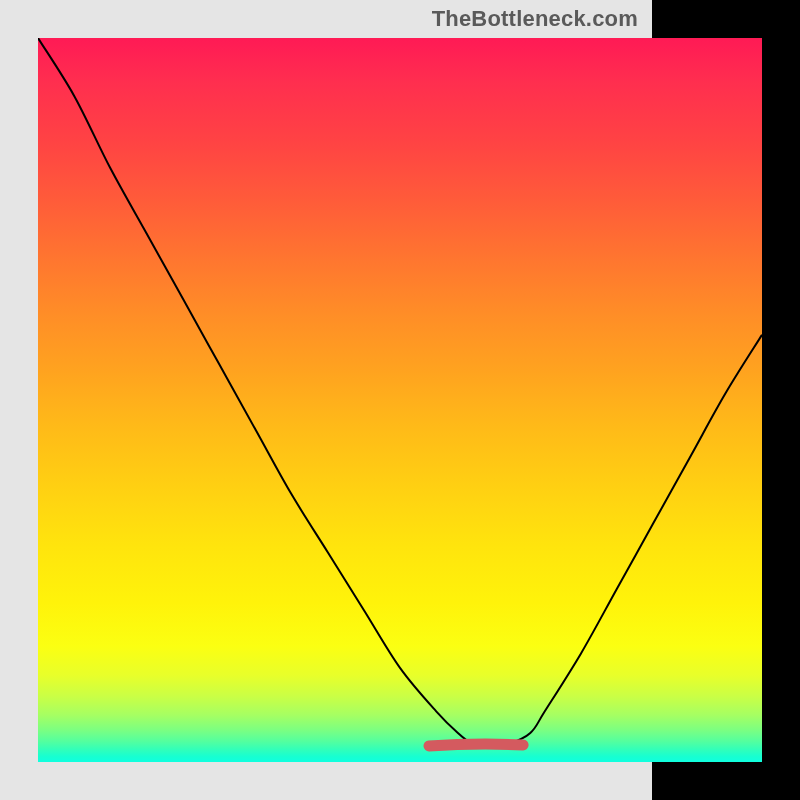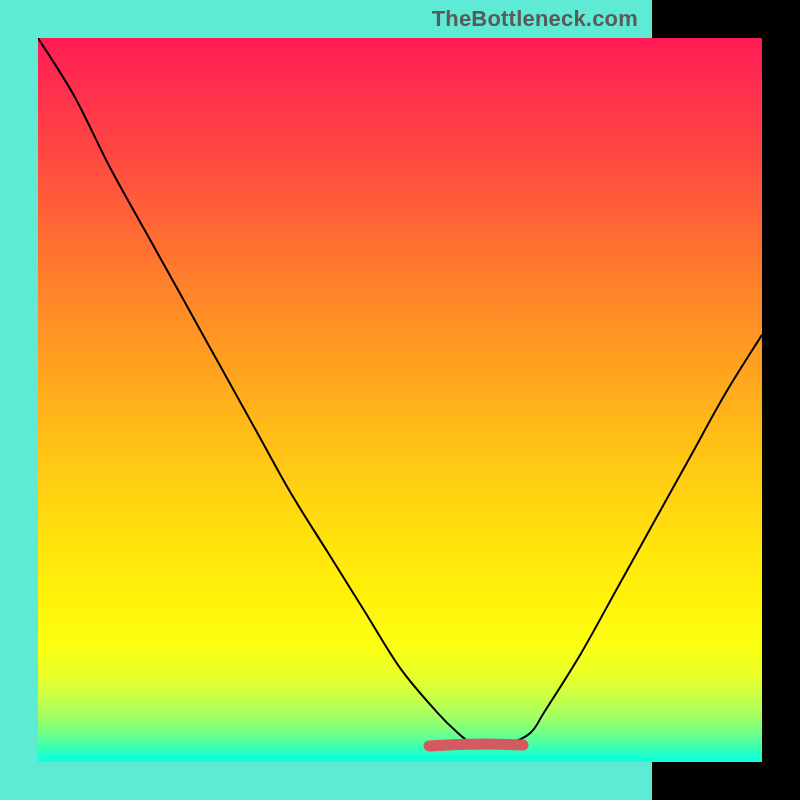--- a/index.html
+++ b/index.html
@@ -10,21 +10,21 @@
     background: #000;
     overflow: hidden;
     font-family: Arial, Helvetica, sans-serif;
   }
   .frame {
     position: absolute;
     top: 0;
     left: 0;
     width: 652px;
     height: 800px;
-    background: #5eead4;
+    background: #e5e5e5;
   }
   .plot-area {
     position: absolute;
     top: 38px;
     left: 38px;
     width: 724px;
     height: 724px;
     overflow: hidden;
   }
   .gradient {

